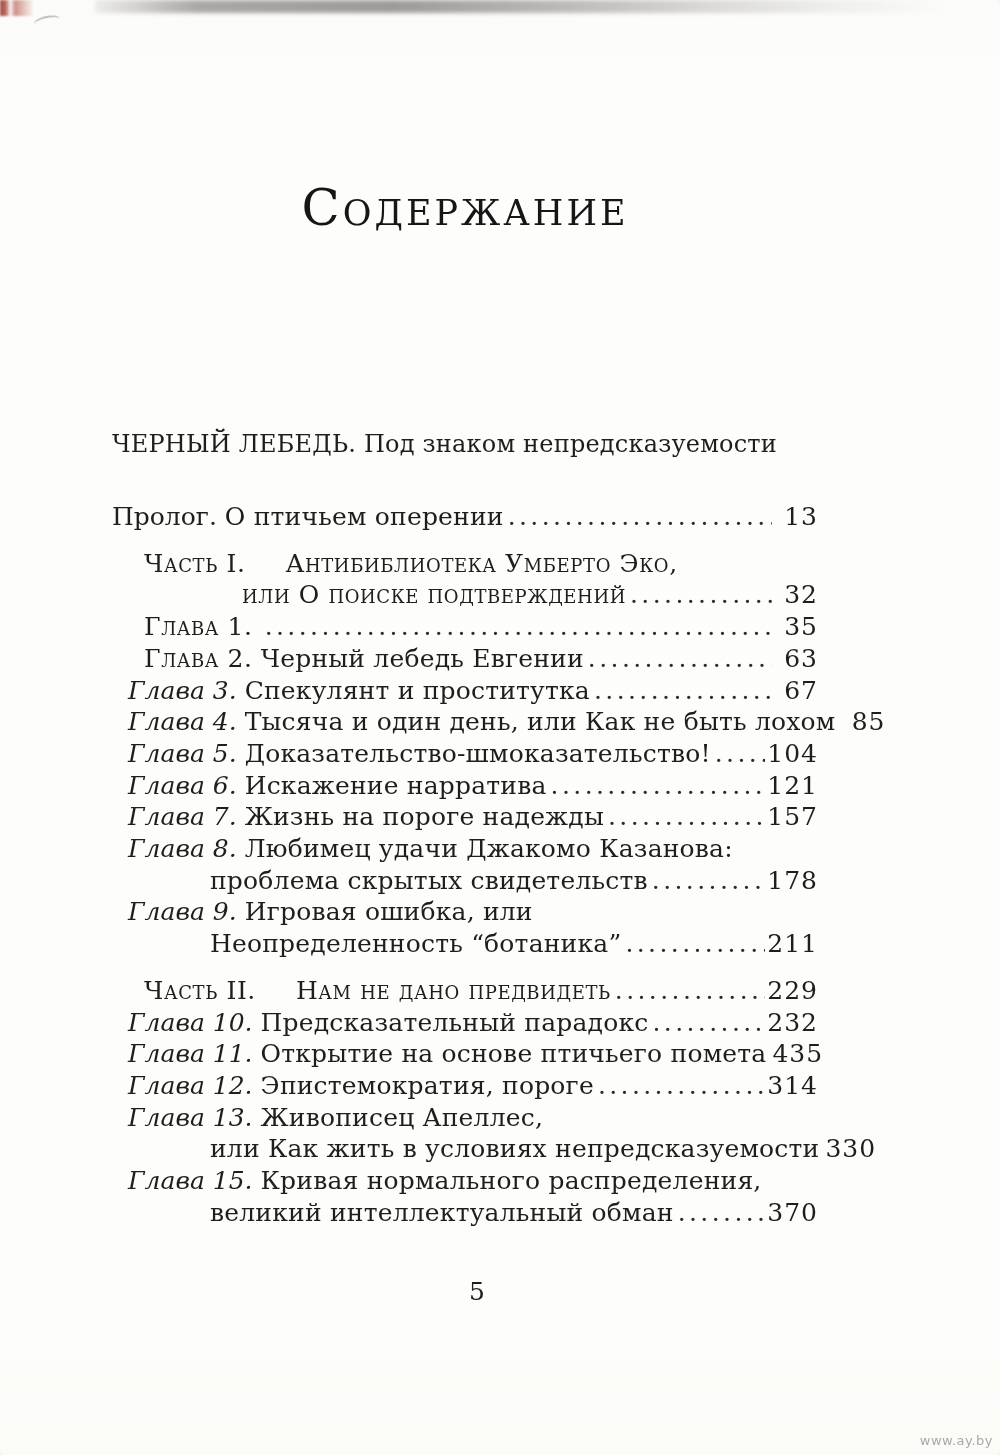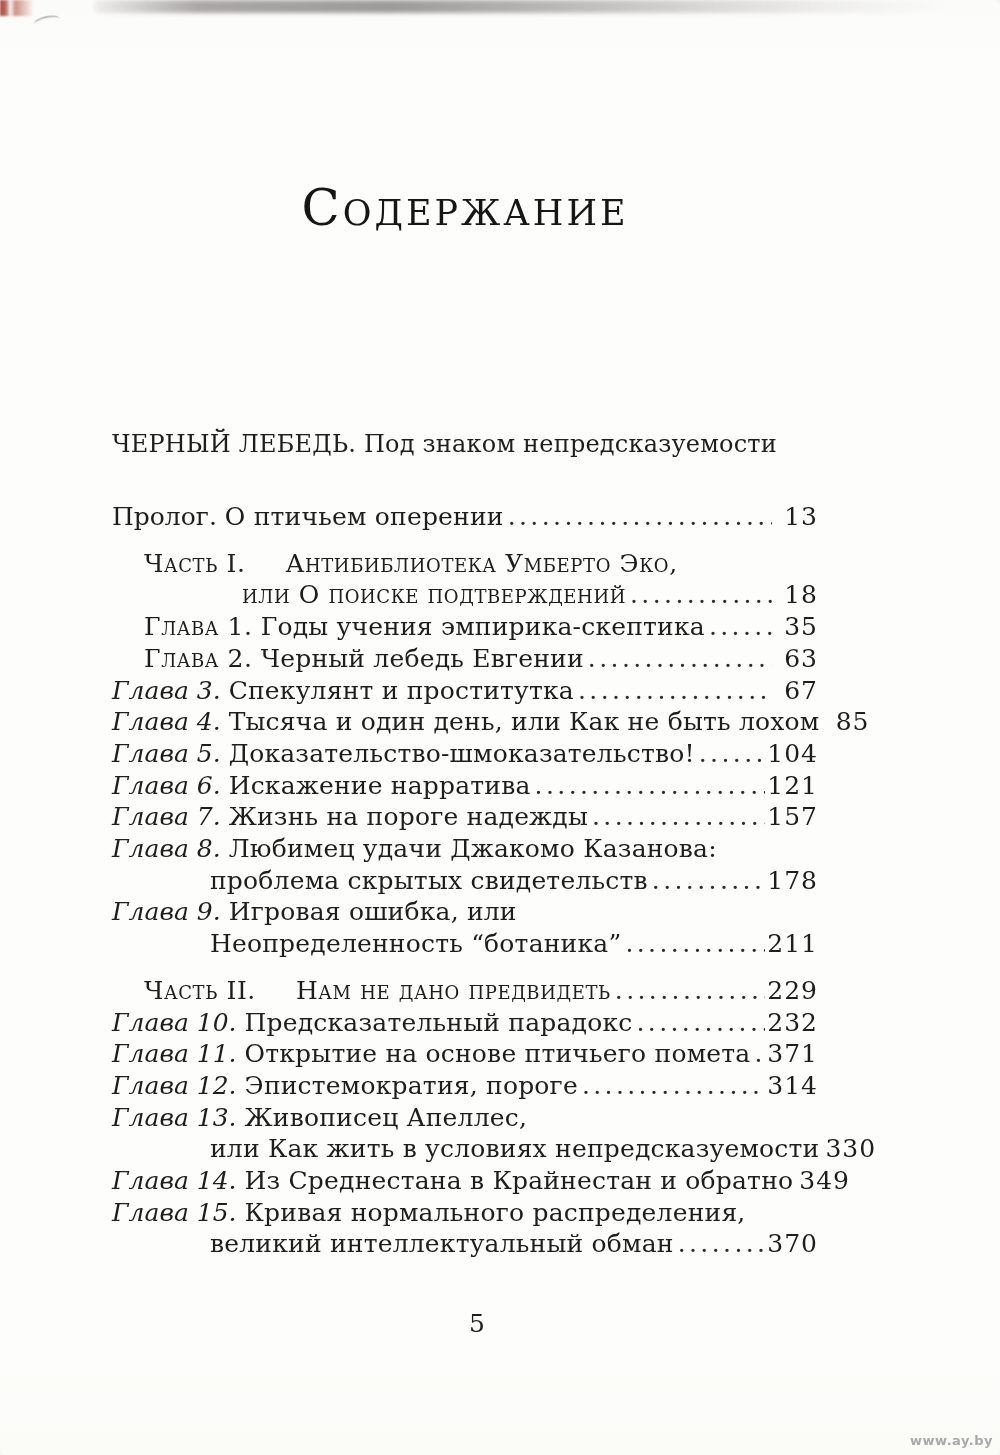--- a/index.html
+++ b/index.html
@@ -67,21 +67,21 @@
   .toc { margin-top: 40px; font-size: 25px; }
   .toc-row { margin: 0; }
   .toc-row.gap { margin-top: 15px; }
   .toc-line {
     display: flex; align-items: flex-start;
     line-height: 31.7px; white-space: nowrap;
   }
   .toc-line.cont { padding-left: 98px; }
   .lbl { margin-right: 8px; }
   .lbl.sc, .ttl.sc { font-variant: small-caps; letter-spacing: 0.6px; margin-left: 32px; }
-  .lbl.it { font-style: italic; }
+  .lbl.it { font-style: italic; margin-left: 16px; }
   .ttl { letter-spacing: 0.2px; }
   .dots {
     flex: 1 1 auto; overflow: hidden;
     margin: 0 2px 0 4px;
     letter-spacing: 3.4px;
     color: #2a2a2a;
   }
   .dots::after {
     content: "..................................................................................................";
   }
@@ -96,21 +96,20 @@
     text-align: center;
     font-size: 25px;
     transform: translateX(12px);
   }
   .watermark {
     position: absolute; right: 7px; bottom: 7px;
     font-family: "DejaVu Sans", "Liberation Sans", sans-serif;
     font-size: 13px;
     color: #a9a9a9;
     letter-spacing: 0.5px;
-    font-weight: bold;
   }
 </style>
 </head>
 <body>
 
 <div class="sheet">
   <div class="scan-shadow-top"></div>
   <div class="scan-mark-red"></div>
   <div class="scan-pencil-squiggle"></div>
 
@@ -127,27 +126,26 @@
           </div>
         </div>
         <div class="toc-row gap">
           <div class="toc-line">
             <span class="lbl sc">Часть I.</span>
             <span class="ttl sc">Антибиблиотека Умберто Эко,</span>
           </div>
           <div class="toc-line cont">
             <span class="ttl sc">или О поиске подтверждений</span>
             <span class="dots"></span>
-            <span class="pagenum">18</span>
+            <span class="pagenum">32</span>
           </div>
         </div>
         <div class="toc-row">
           <div class="toc-line">
             <span class="lbl sc">Глава 1.</span>
-            <span class="ttl">Годы учения эмпирика-скептика</span>
             <span class="dots"></span>
             <span class="pagenum">35</span>
           </div>
         </div>
         <div class="toc-row">
           <div class="toc-line">
             <span class="lbl sc">Глава 2.</span>
             <span class="ttl">Черный лебедь Евгении</span>
             <span class="dots"></span>
             <span class="pagenum">63</span>
@@ -229,48 +227,40 @@
             <span class="ttl">Предсказательный парадокс</span>
             <span class="dots"></span>
             <span class="pagenum">232</span>
           </div>
         </div>
         <div class="toc-row">
           <div class="toc-line">
             <span class="lbl it">Глава 11.</span>
             <span class="ttl">Открытие на основе птичьего помета</span>
             <span class="dots"></span>
-            <span class="pagenum">371</span>
+            <span class="pagenum">435</span>
           </div>
         </div>
         <div class="toc-row">
           <div class="toc-line">
             <span class="lbl it">Глава 12.</span>
             <span class="ttl">Эпистемократия, пороге</span>
             <span class="dots"></span>
             <span class="pagenum">314</span>
           </div>
         </div>
         <div class="toc-row">
           <div class="toc-line">
             <span class="lbl it">Глава 13.</span>
             <span class="ttl">Живописец Апеллес,</span>
           </div>
           <div class="toc-line cont">
             <span class="ttl">или Как жить в условиях непредсказуемости</span>
             <span class="dots"></span>
             <span class="pagenum">330</span>
-          </div>
-        </div>
-        <div class="toc-row">
-          <div class="toc-line">
-            <span class="lbl it">Глава 14.</span>
-            <span class="ttl">Из Среднестана в Крайнестан и обратно</span>
-            <span class="dots"></span>
-            <span class="pagenum">349</span>
           </div>
         </div>
         <div class="toc-row">
           <div class="toc-line">
             <span class="lbl it">Глава 15.</span>
             <span class="ttl">Кривая нормального распределения,</span>
           </div>
           <div class="toc-line cont">
             <span class="ttl">великий интеллектуальный обман</span>
             <span class="dots"></span>

